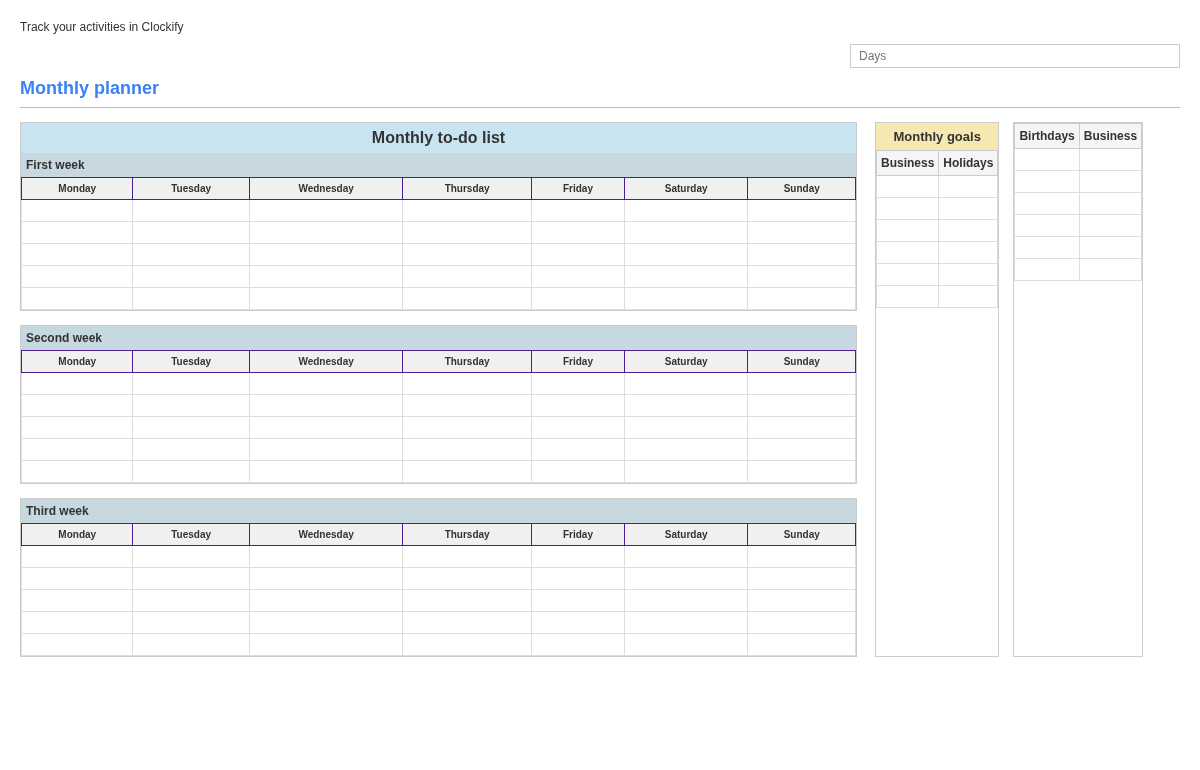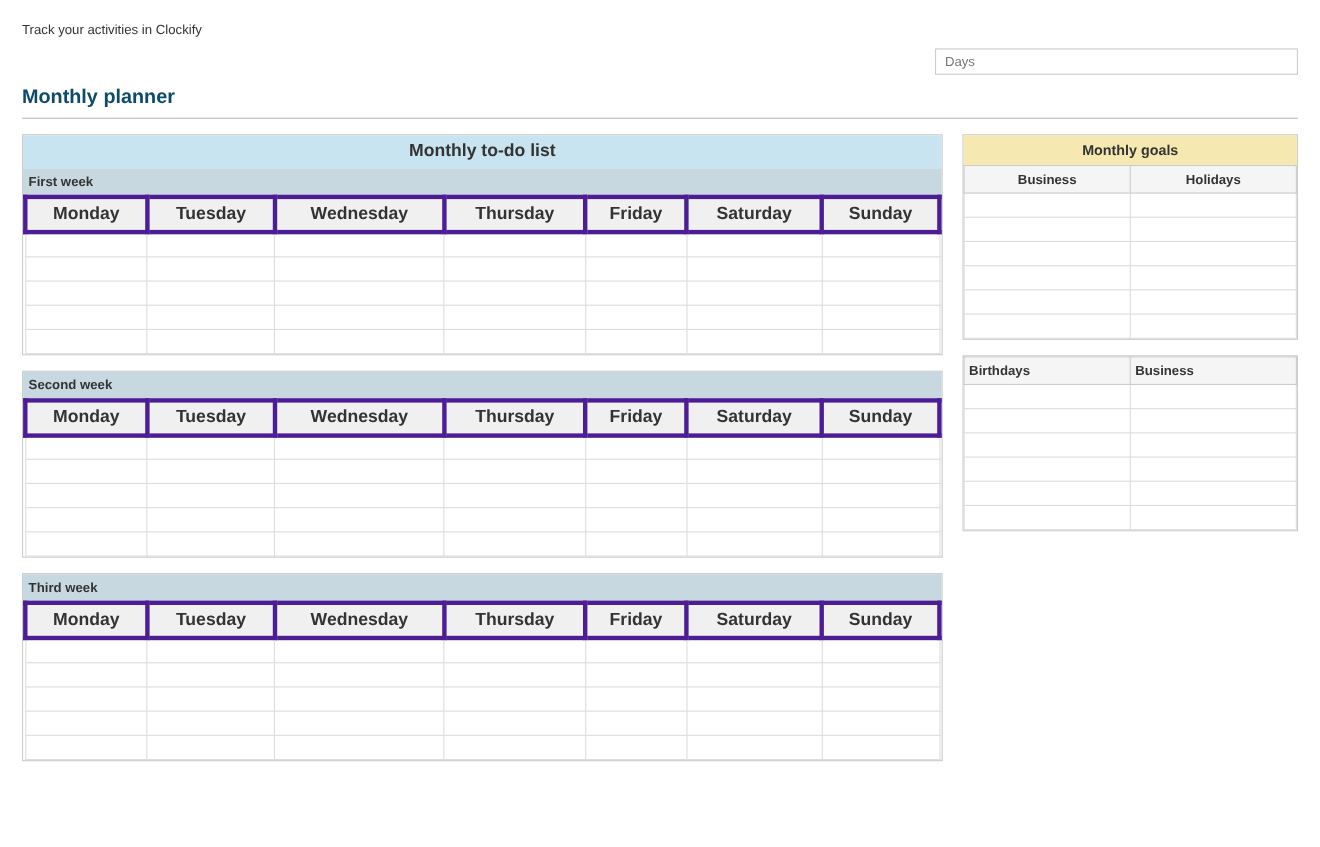--- a/index.html
+++ b/index.html
@@ -1,32 +1,32 @@
 <!DOCTYPE html>
 <html><head>
   <meta charset="utf-8">
   <style>
     * { box-sizing: border-box; margin: 0; padding: 0; }
     body { font-family: Arial, sans-serif; font-size: 12px; background: #fff; color: #333; padding: 20px; }
 
     .days-input-container { display: flex; justify-content: flex-end; margin-top: 10px; margin-bottom: 10px; }
     .days-input { border: 1px solid #ccc; padding: 4px 8px; font-size: 12px; width: 330px; color: #999; margin-left: 34px; }
 
-    .page-title { color: #0c4a6e; font-size: 18px; font-weight: bold; margin: 10px 0 8px 0; }
+    .page-title { color: #3b82f6; font-size: 18px; font-weight: bold; margin: 10px 0 8px 0; }
     .divider { border: none; border-top: 1px solid #bbb; margin-bottom: 14px; }
 
     .main-layout { display: flex; gap: 18px; }
     .left-panel { flex: 1; display: flex; flex-direction: column; gap: 14px; }
-    .right-panel { width: 305px; display: flex; flex-direction: column; gap: 14px; }
+    .right-panel { width: 305px; display: flex; gap: 14px; }
 
     
     .week-table-container { border: 1px solid #ccc; }
     .week-subheader { background: #c8d8e0; text-align: left; padding: 5px; font-weight: bold; font-size: 12px; }
     .week-grid { width: 100%; border-collapse: collapse; }
-    .week-grid th { background: #f0f0f0; border: 4px solid #4c1d95; padding: 5px 4px; text-align: center; font-weight: bold; font-size: 16px; }
+    .week-grid th { background: #f0f0f0; border: 1px solid #4c1d95; padding: 5px 4px; text-align: center; font-weight: bold; font-size: 10px; }
     .week-grid td { border: 1px solid #ddd; padding: 0; height: 22px; }
 
     
     .goals-container { border: 1px solid #ccc; }
     .goals-header { background: #f5e8b0; text-align: center; padding: 6px; font-weight: bold; font-size: 13px; }
     .goals-grid { width: 100%; border-collapse: collapse; }
     .goals-grid th { background: #f5f5f5; border: 1px solid #ccc; padding: 5px 4px; text-align: center; font-weight: bold; font-size: 12px; width: 50%; }
     .goals-grid td { border: 1px solid #ddd; padding: 0; height: 22px; }
 
     

